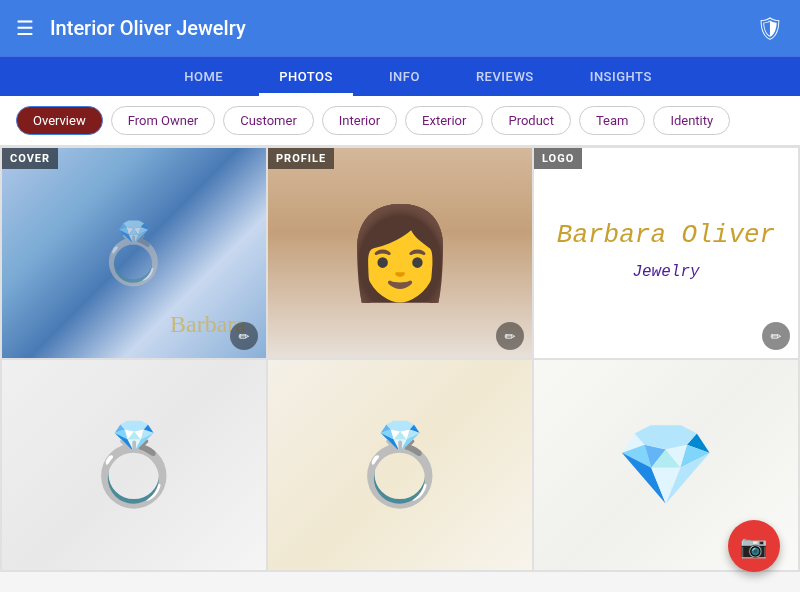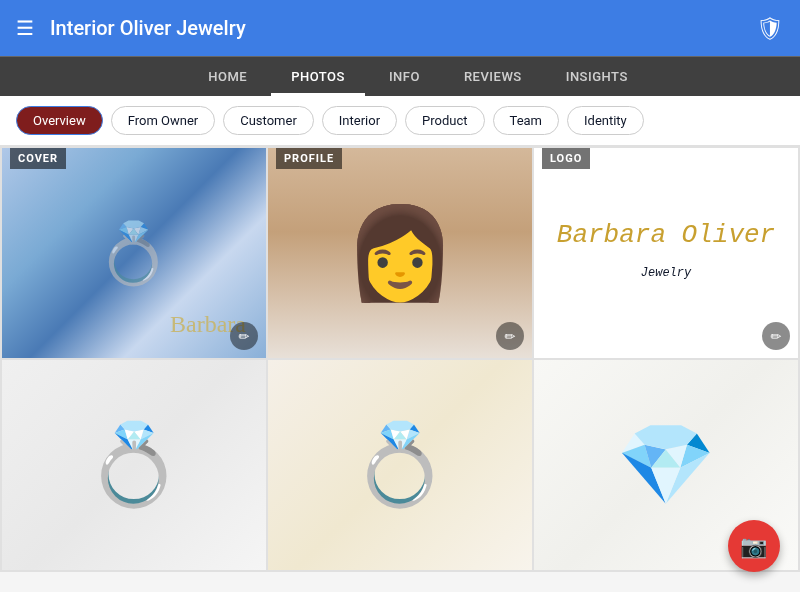--- a/index.html
+++ b/index.html
@@ -14,24 +14,24 @@
       padding: 0 16px;
       justify-content: space-between;
     }
     .header-left { display: flex; align-items: center; gap: 16px; }
     .hamburger-icon { color: white; font-size: 20px; cursor: pointer; }
     .app-title { color: white; font-size: 20px; font-weight: 500; }
     .shield-icon { color: white; font-size: 22px; }
 
     
     .nav-tabs {
-      background: #404040;
+      background: #1d4ed8;
       display: flex;
       justify-content: center;
-      gap: 4px;
+      gap: 16px;
       border-top: 1px solid rgba(255,255,255,0.2);
       padding-left: 36px;
     }
     .nav-tab {
       color: rgba(255,255,255,0.75);
       font-size: 13px;
       font-weight: 500;
       padding: 12px 20px;
       cursor: pointer;
       letter-spacing: 0.5px;
@@ -59,21 +59,21 @@
       gap: 8px;
       align-items: center;
       flex-wrap: wrap;
       border-bottom: 1px solid #e0e0e0;
     }
     .pill {
       border: 1.5px solid #ccc;
       border-radius: 20px;
       padding: 6px 16px;
       font-size: 13px;
-      color: #0f172a;
+      color: #701a75;
       cursor: pointer;
       background: white;
     }
     .pill.active {
       background: #7f1d1d;
       border-color: #3d7de4;
       color: white;
     }
 
     
@@ -89,21 +89,21 @@
       position: relative;
       overflow: hidden;
       height: 210px;
       background: #ccc;
       cursor: pointer;
     }
 
     .photo-label {
       position: absolute;
       top: 0;
-      left: 8px;
+      left: 0;
       background: rgba(0,0,0,0.55);
       color: white;
       font-size: 11px;
       font-weight: 700;
       padding: 4px 8px;
       letter-spacing: 1px;
     }
 
     .edit-btn {
       position: absolute;
@@ -224,20 +224,21 @@
   <div class="nav-tab">INFO</div>
   <div class="nav-tab">REVIEWS</div>
   <div class="nav-tab">INSIGHTS</div>
 </div>
 
 <div class="filter-bar">
   <div class="pill active">Overview</div>
   <div class="pill">From Owner</div>
   <div class="pill">Customer</div>
   <div class="pill">Interior</div>
+  <div class="pill">Exterior</div>
   <div class="pill">Product</div>
   <div class="pill">Team</div>
   <div class="pill">Identity</div>
 </div>
 
 <div class="photo-grid">
 
   <div class="photo-cell">
     <div class="img-cover">
       <span class="img-cover-text">Barbara</span>
@@ -245,21 +246,21 @@
     <div class="photo-label">COVER</div>
     <div class="edit-btn">✏</div>
   </div>
   <div class="photo-cell">
     <div class="img-profile"></div>
     <div class="photo-label">PROFILE</div>
     <div class="edit-btn">✏</div>
   </div>
   <div class="photo-cell">
     <div class="img-logo">
-      <div class="logo-text">Barbara Oliver<br><span style="font-size:12px; color:#0f172a;">Jewelry</span></div>
+      <div class="logo-text">Barbara Oliver<br><span style="font-size:16px; color:#4c1d95;">Jewelry</span></div>
     </div>
     <div class="photo-label">LOGO</div>
     <div class="edit-btn">✏</div>
   </div>
 
   <div class="photo-cell">
     <div class="img-ring1"></div>
   </div>
   <div class="photo-cell">
     <div class="img-ring2"></div>

